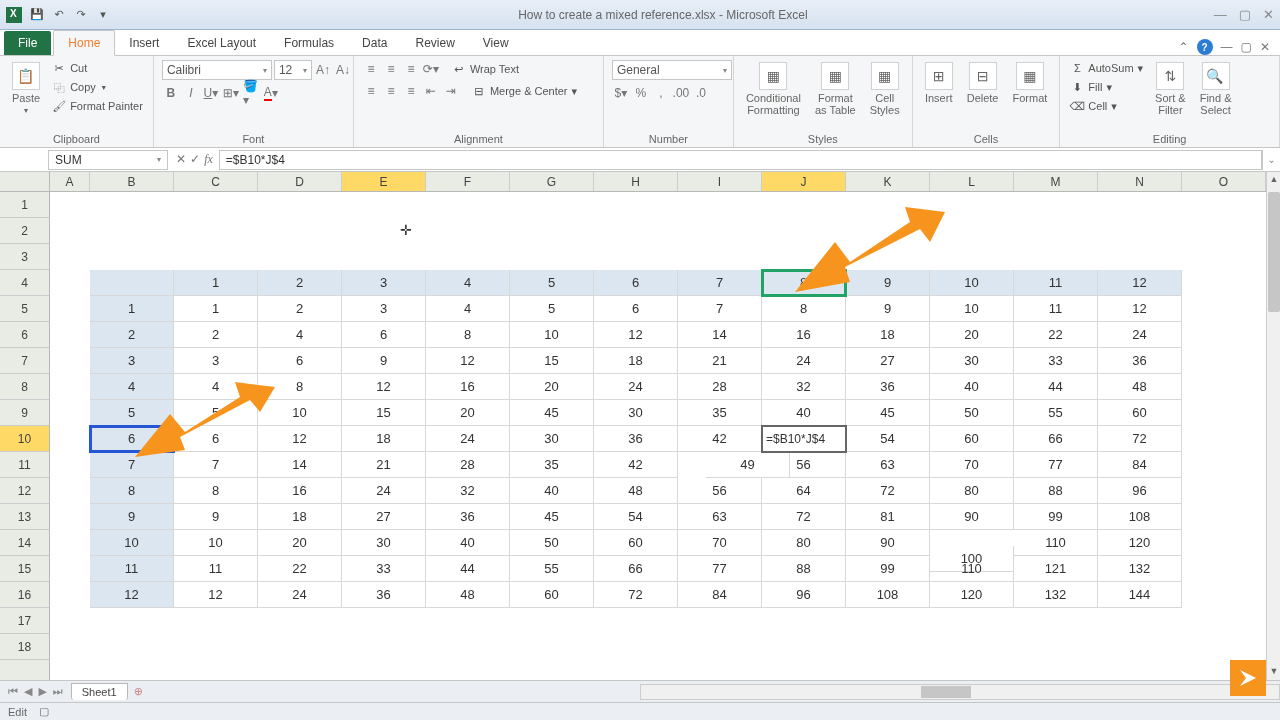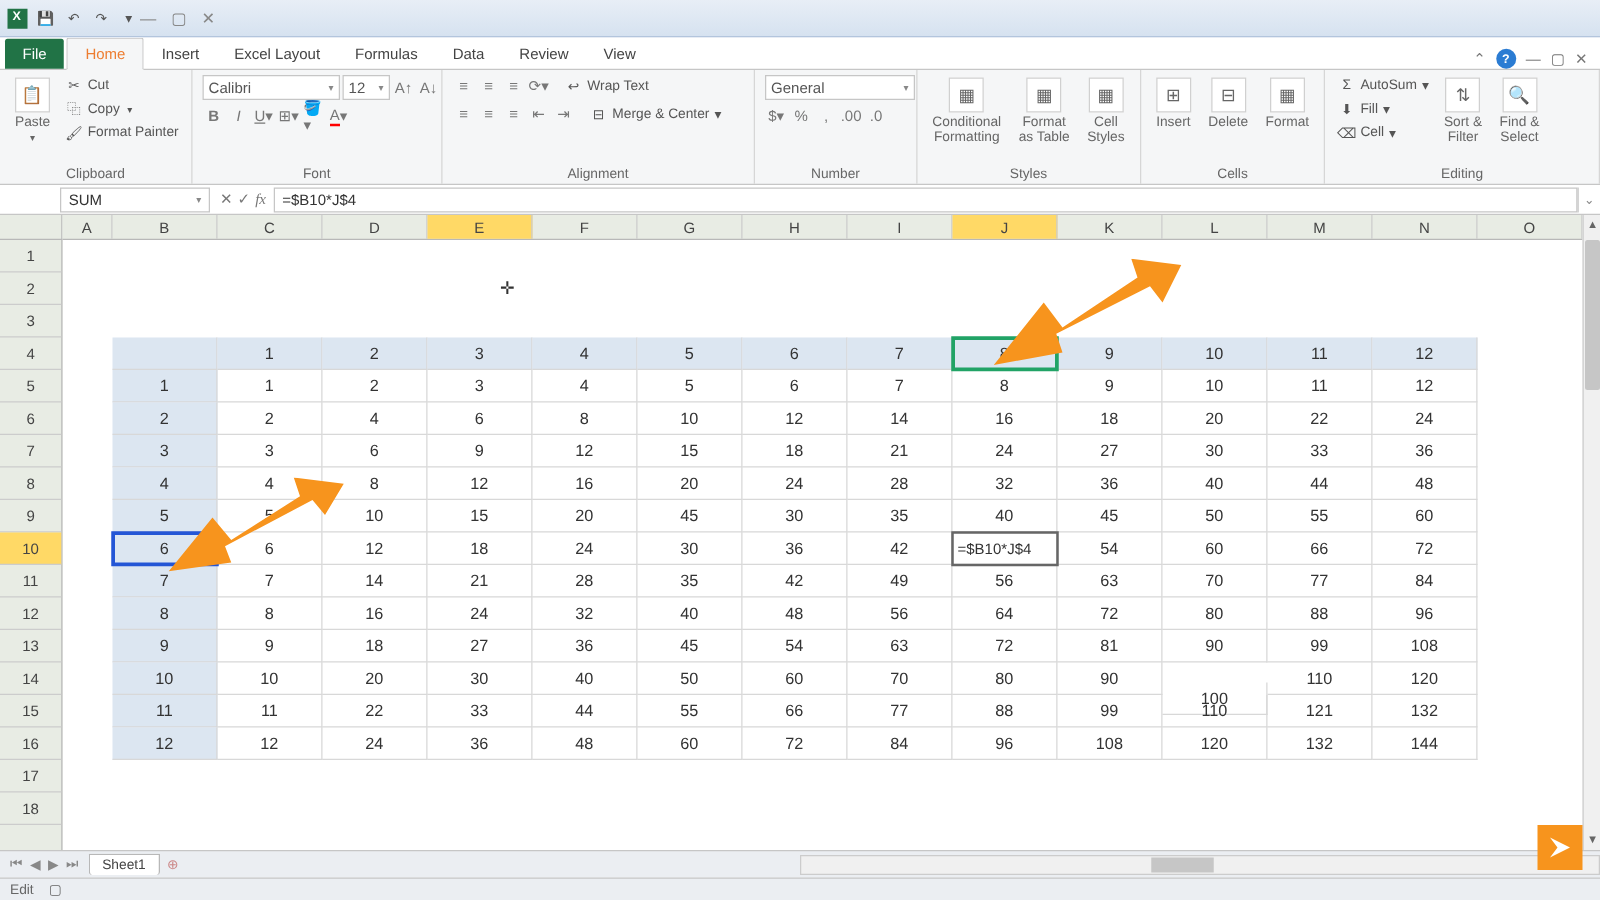--- a/index.html
+++ b/index.html
@@ -74,20 +74,21 @@
 <body>
 
 <div class="titlebar">
   <div class="excel-logo"></div>
   <div class="qat">
     <div class="qat-btn">💾</div>
     <div class="qat-btn">↶</div>
     <div class="qat-btn">↷</div>
     <div class="qat-btn">▾</div>
   </div>
+  <div class="title-text">How to create a mixed reference.xlsx - Microsoft Excel</div>
   <div class="winbtns">
     <span>—</span>
     <span>▢</span>
     <span>✕</span>
   </div>
 </div>
 
 <div class="tabs">
   <div class="file-tab">File</div>
   <div class="tab active">Home</div>
@@ -418,21 +419,21 @@
       <div class="cell " style="left: 796px; top: 234px;">54</div>
       <div class="cell " style="left: 880px; top: 234px;">60</div>
       <div class="cell " style="left: 964px; top: 234px;">66</div>
       <div class="cell " style="left: 1048px; top: 234px;">72</div>
       <div class="cell " style="left: 124px; top: 260px;">7</div>
       <div class="cell " style="left: 208px; top: 260px;">14</div>
       <div class="cell " style="left: 292px; top: 260px;">21</div>
       <div class="cell " style="left: 376px; top: 260px;">28</div>
       <div class="cell " style="left: 460px; top: 260px;">35</div>
       <div class="cell " style="left: 544px; top: 260px;">42</div>
-      <div class="cell " style="left: 628px; top: 260px; text-align: center;">49</div>
+      <div class="cell " style="left: 656px; top: 260px; text-align: center;">49</div>
       <div class="cell " style="left: 712px; top: 260px;">56</div>
       <div class="cell " style="left: 796px; top: 260px;">63</div>
       <div class="cell " style="left: 880px; top: 260px;">70</div>
       <div class="cell " style="left: 964px; top: 260px;">77</div>
       <div class="cell " style="left: 1048px; top: 260px;">84</div>
       <div class="cell " style="left: 124px; top: 286px;">8</div>
       <div class="cell " style="left: 208px; top: 286px;">16</div>
       <div class="cell " style="left: 292px; top: 286px;">24</div>
       <div class="cell " style="left: 376px; top: 286px;">32</div>
       <div class="cell " style="left: 460px; top: 286px;">40</div>

